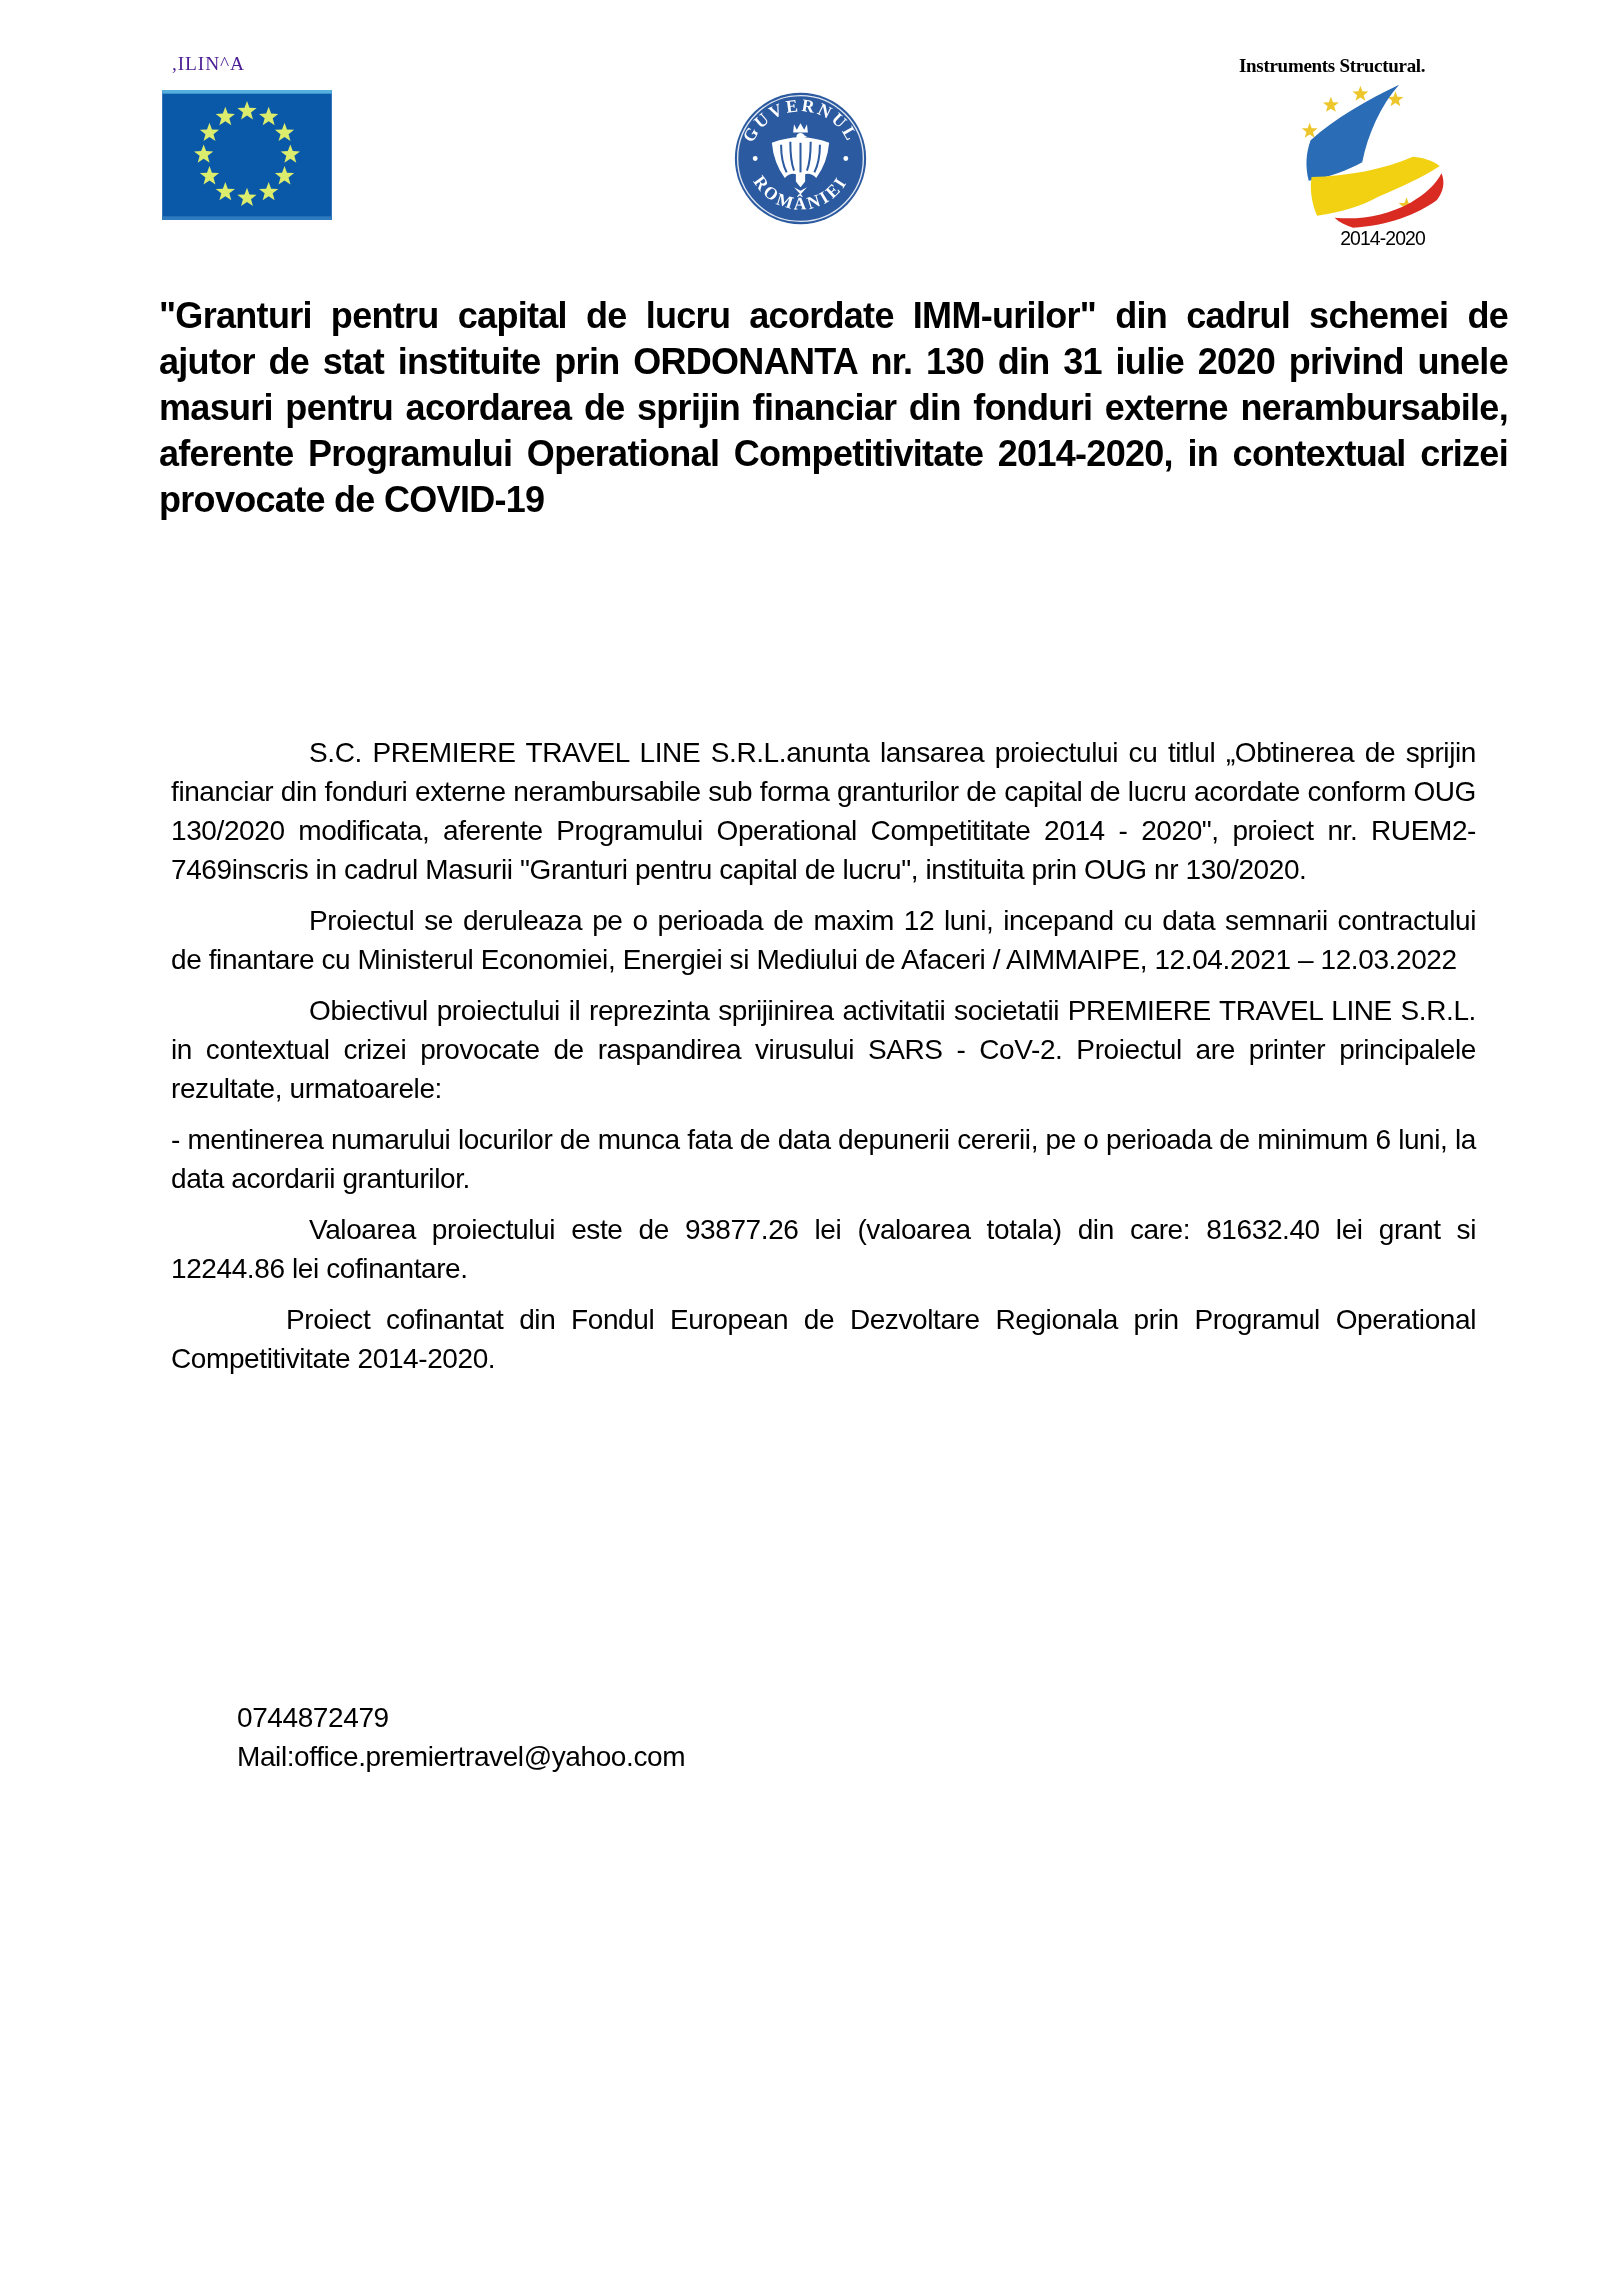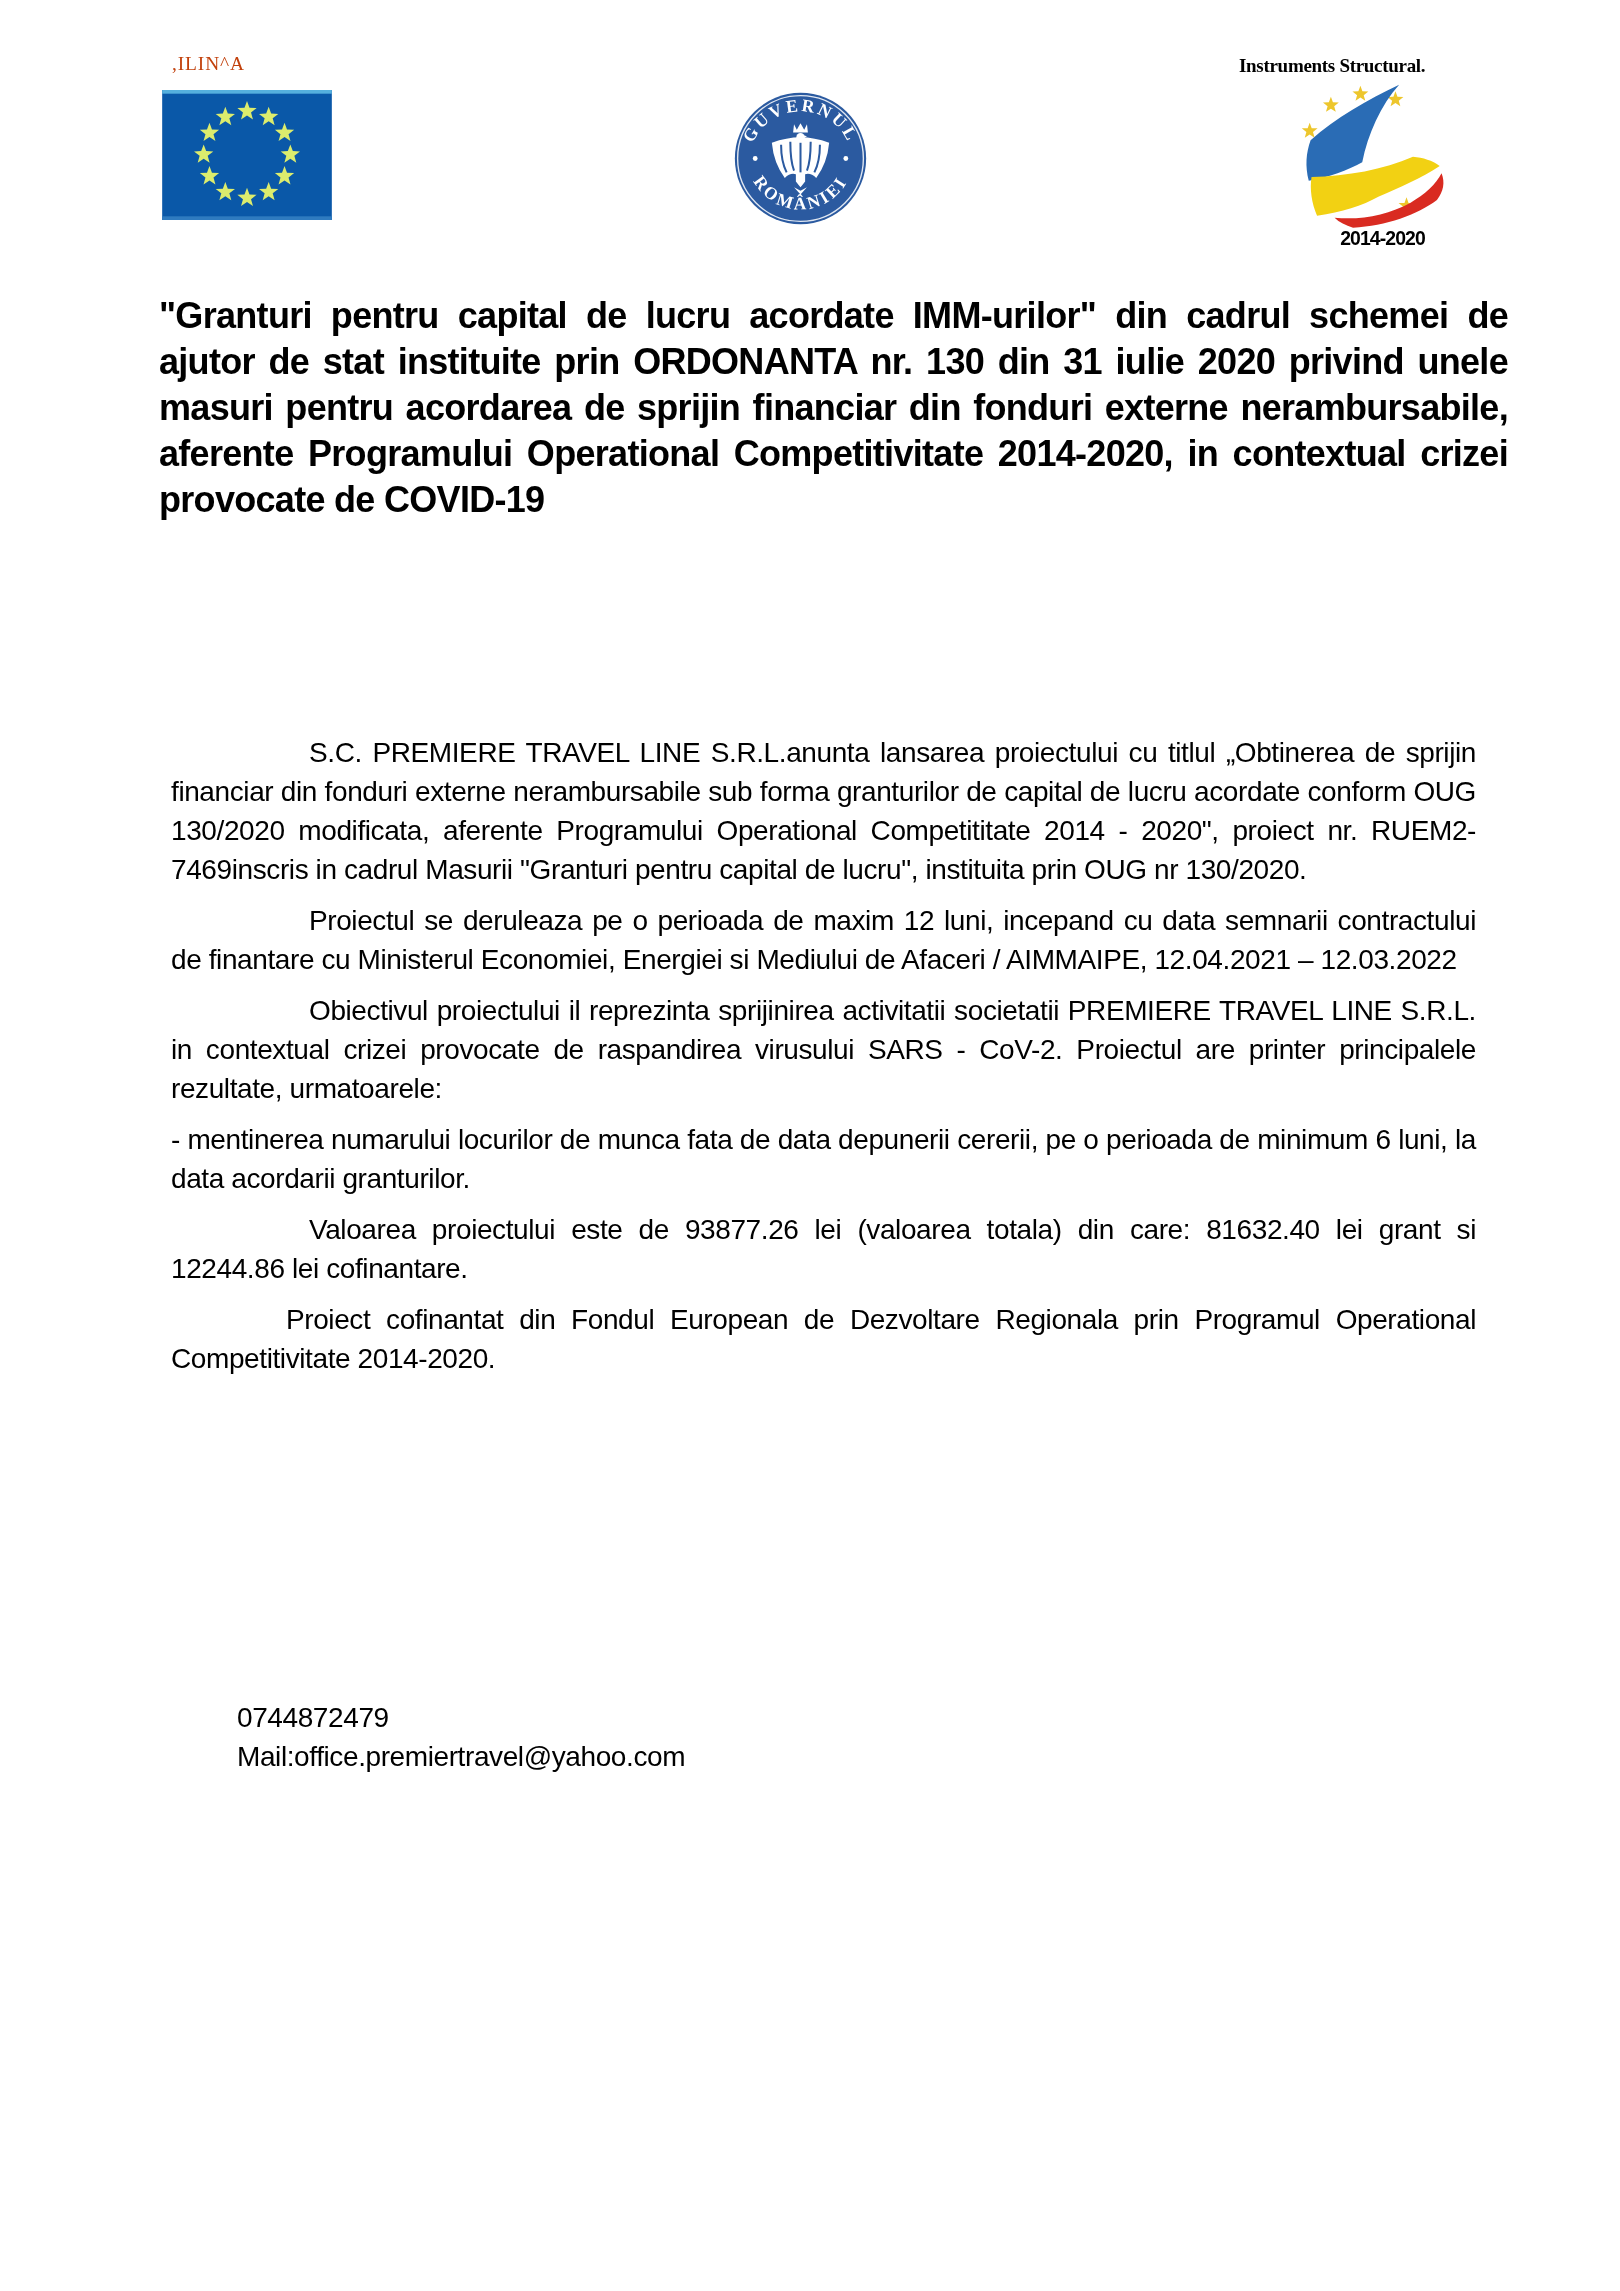--- a/index.html
+++ b/index.html
@@ -8,32 +8,32 @@
     width:1621px;height:2292px;
     margin:0 auto;
     background:#ffffff;
     font-family:"Liberation Sans", sans-serif;
     color:#000;
     overflow:hidden;
   }
   .artifact{
     position:absolute;left:172px;top:53px;
     font-family:"Liberation Serif", serif;
-    font-size:19.4px;color:#c2410c;letter-spacing:0.9px;text-align:right;
+    font-size:19.4px;color:#4c1d95;letter-spacing:0.9px;text-align:right;
   }
   .eu-flag{position:absolute;left:162px;top:90px;}
   .gov-logo{position:absolute;left:733px;top:91px;}
   .instr-label{
     position:absolute;left:1239px;top:55px;
     font-size:19px;font-weight:bold;letter-spacing:-0.3px;font-family:Liberation Serif, serif;
   }
   .swoosh{position:absolute;left:1294px;top:79px;}
   .swoosh-caption{
     position:absolute;left:1318px;top:227px;width:129px;
-    text-align:center;font-size:19.4px;font-weight:bold;letter-spacing:-0.9px;
+    text-align:center;font-size:19.4px;font-weight:normal;letter-spacing:-0.9px;
   }
   .doc-title{
     position:absolute;left:159px;top:293px;width:1349px;
     font-size:36px;font-weight:bold;line-height:46px;
     text-align:justify;letter-spacing:-0.7px;
   }
   .body-text{
     position:absolute;left:159px;top:721px;width:1329px;
     font-size:28px;line-height:39px;text-align:justify;letter-spacing:-0.4px;
   }

